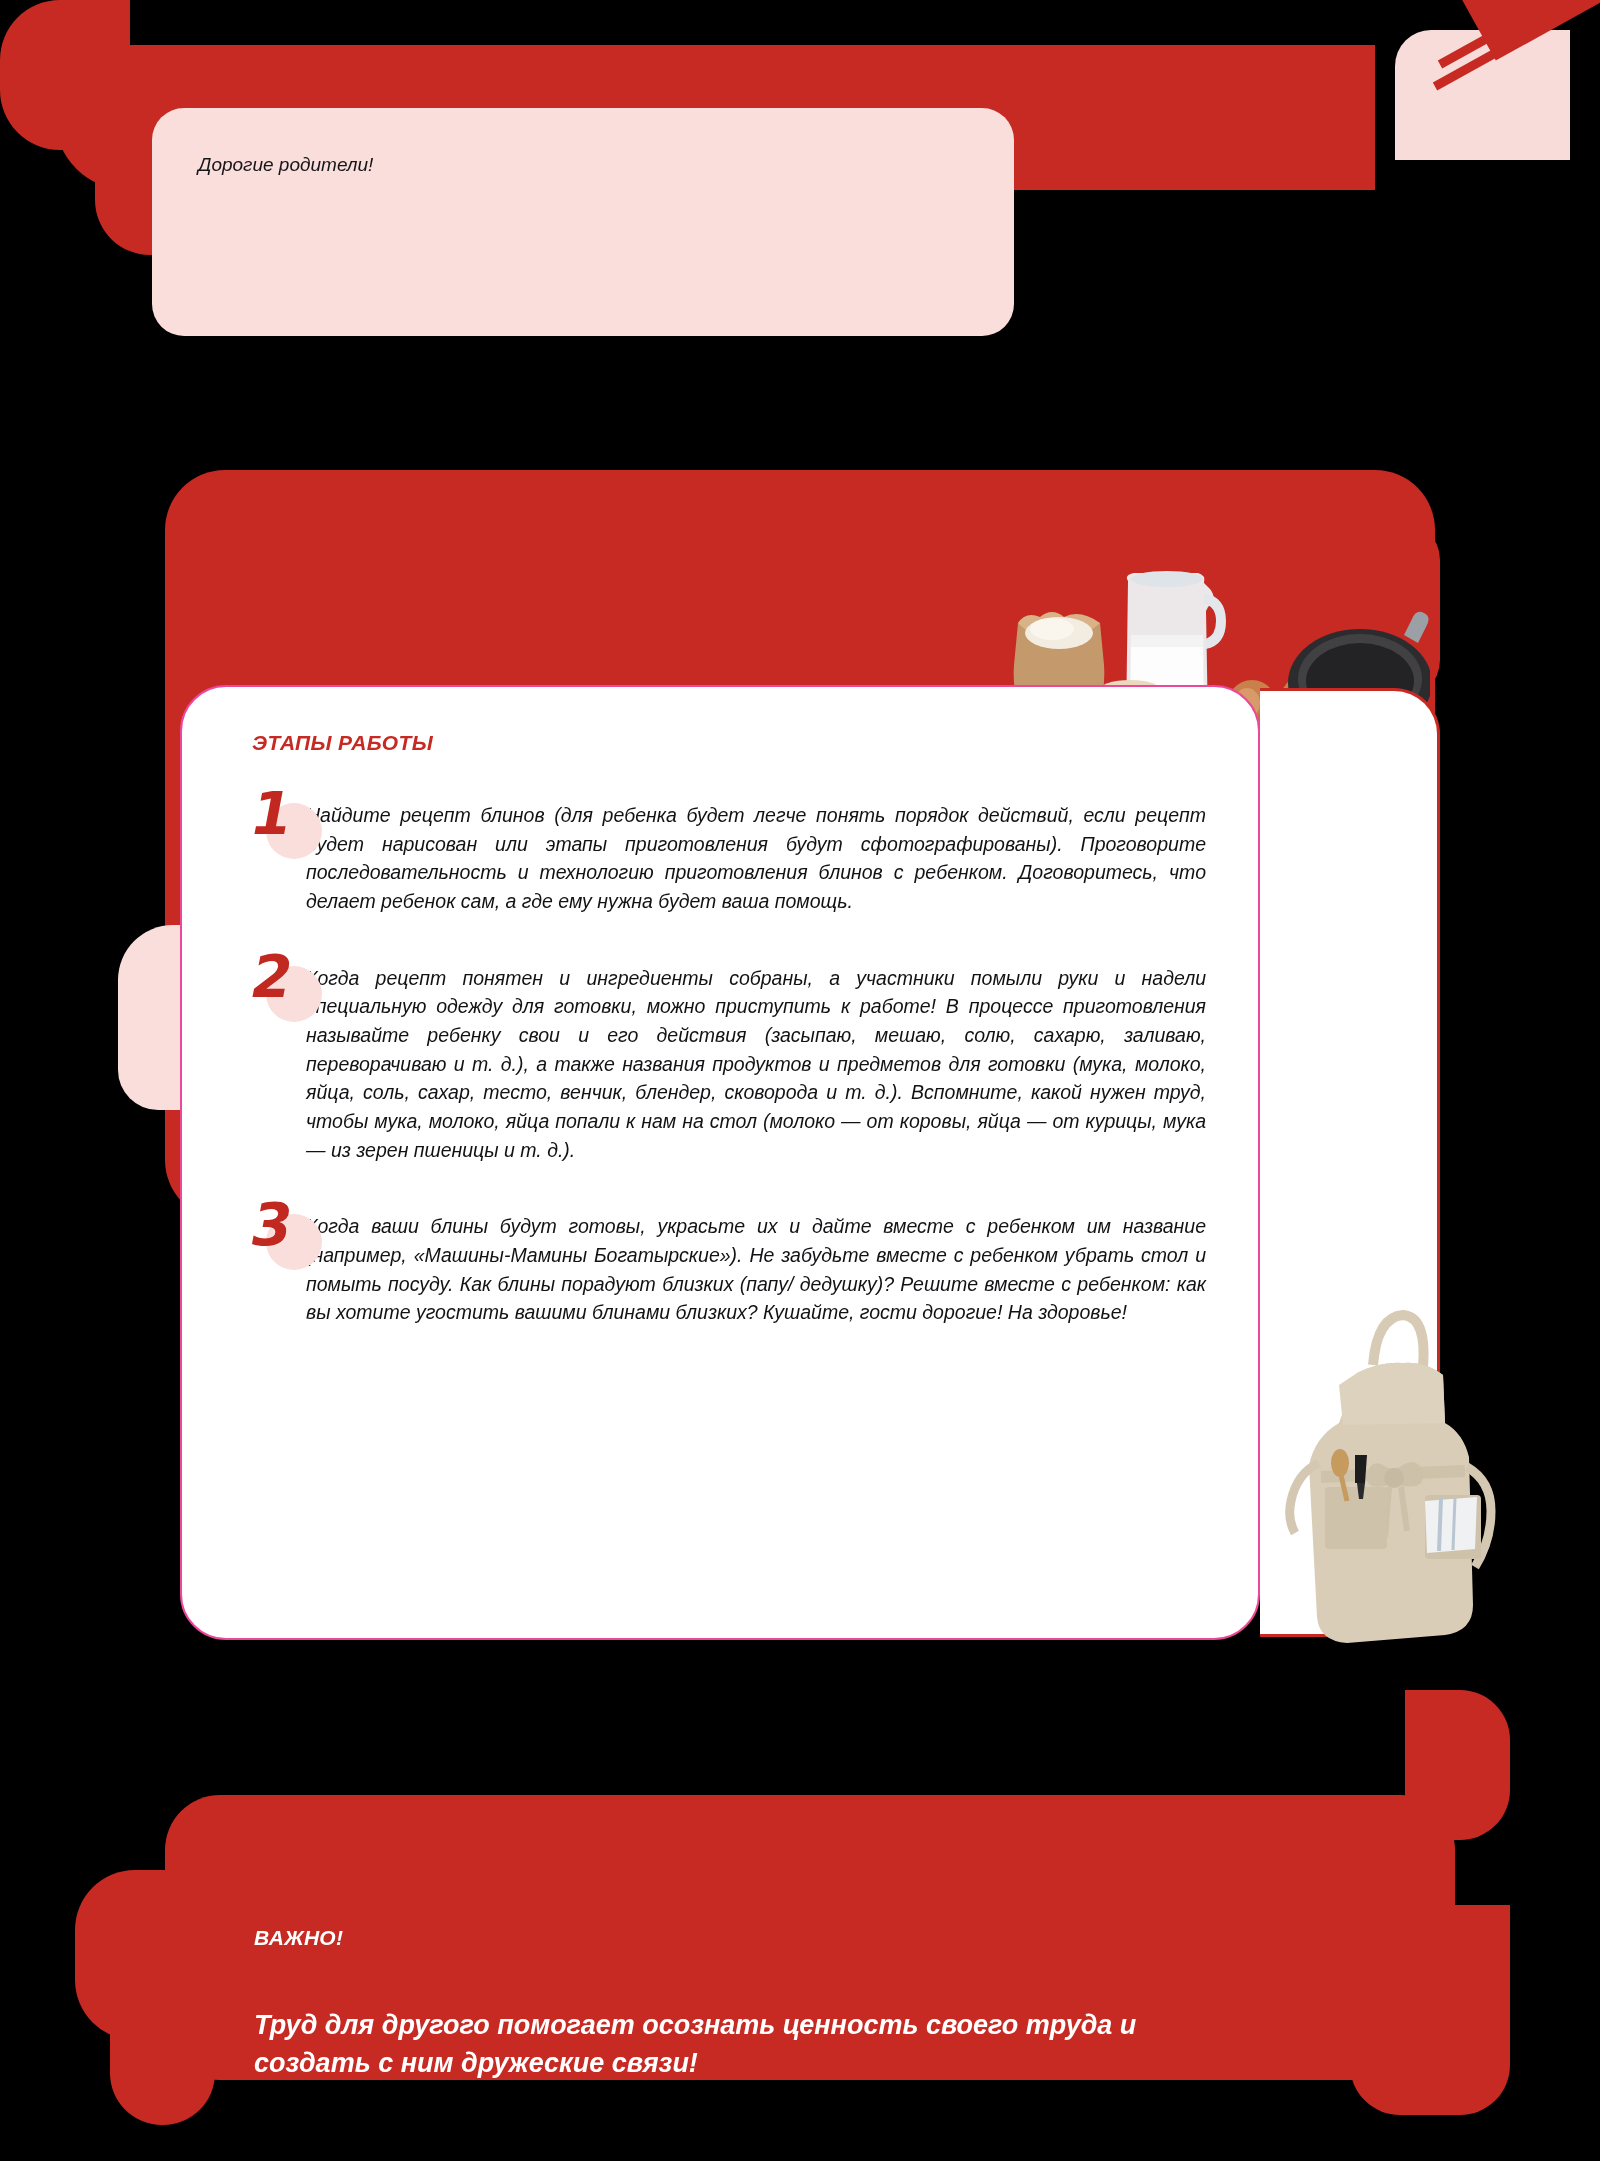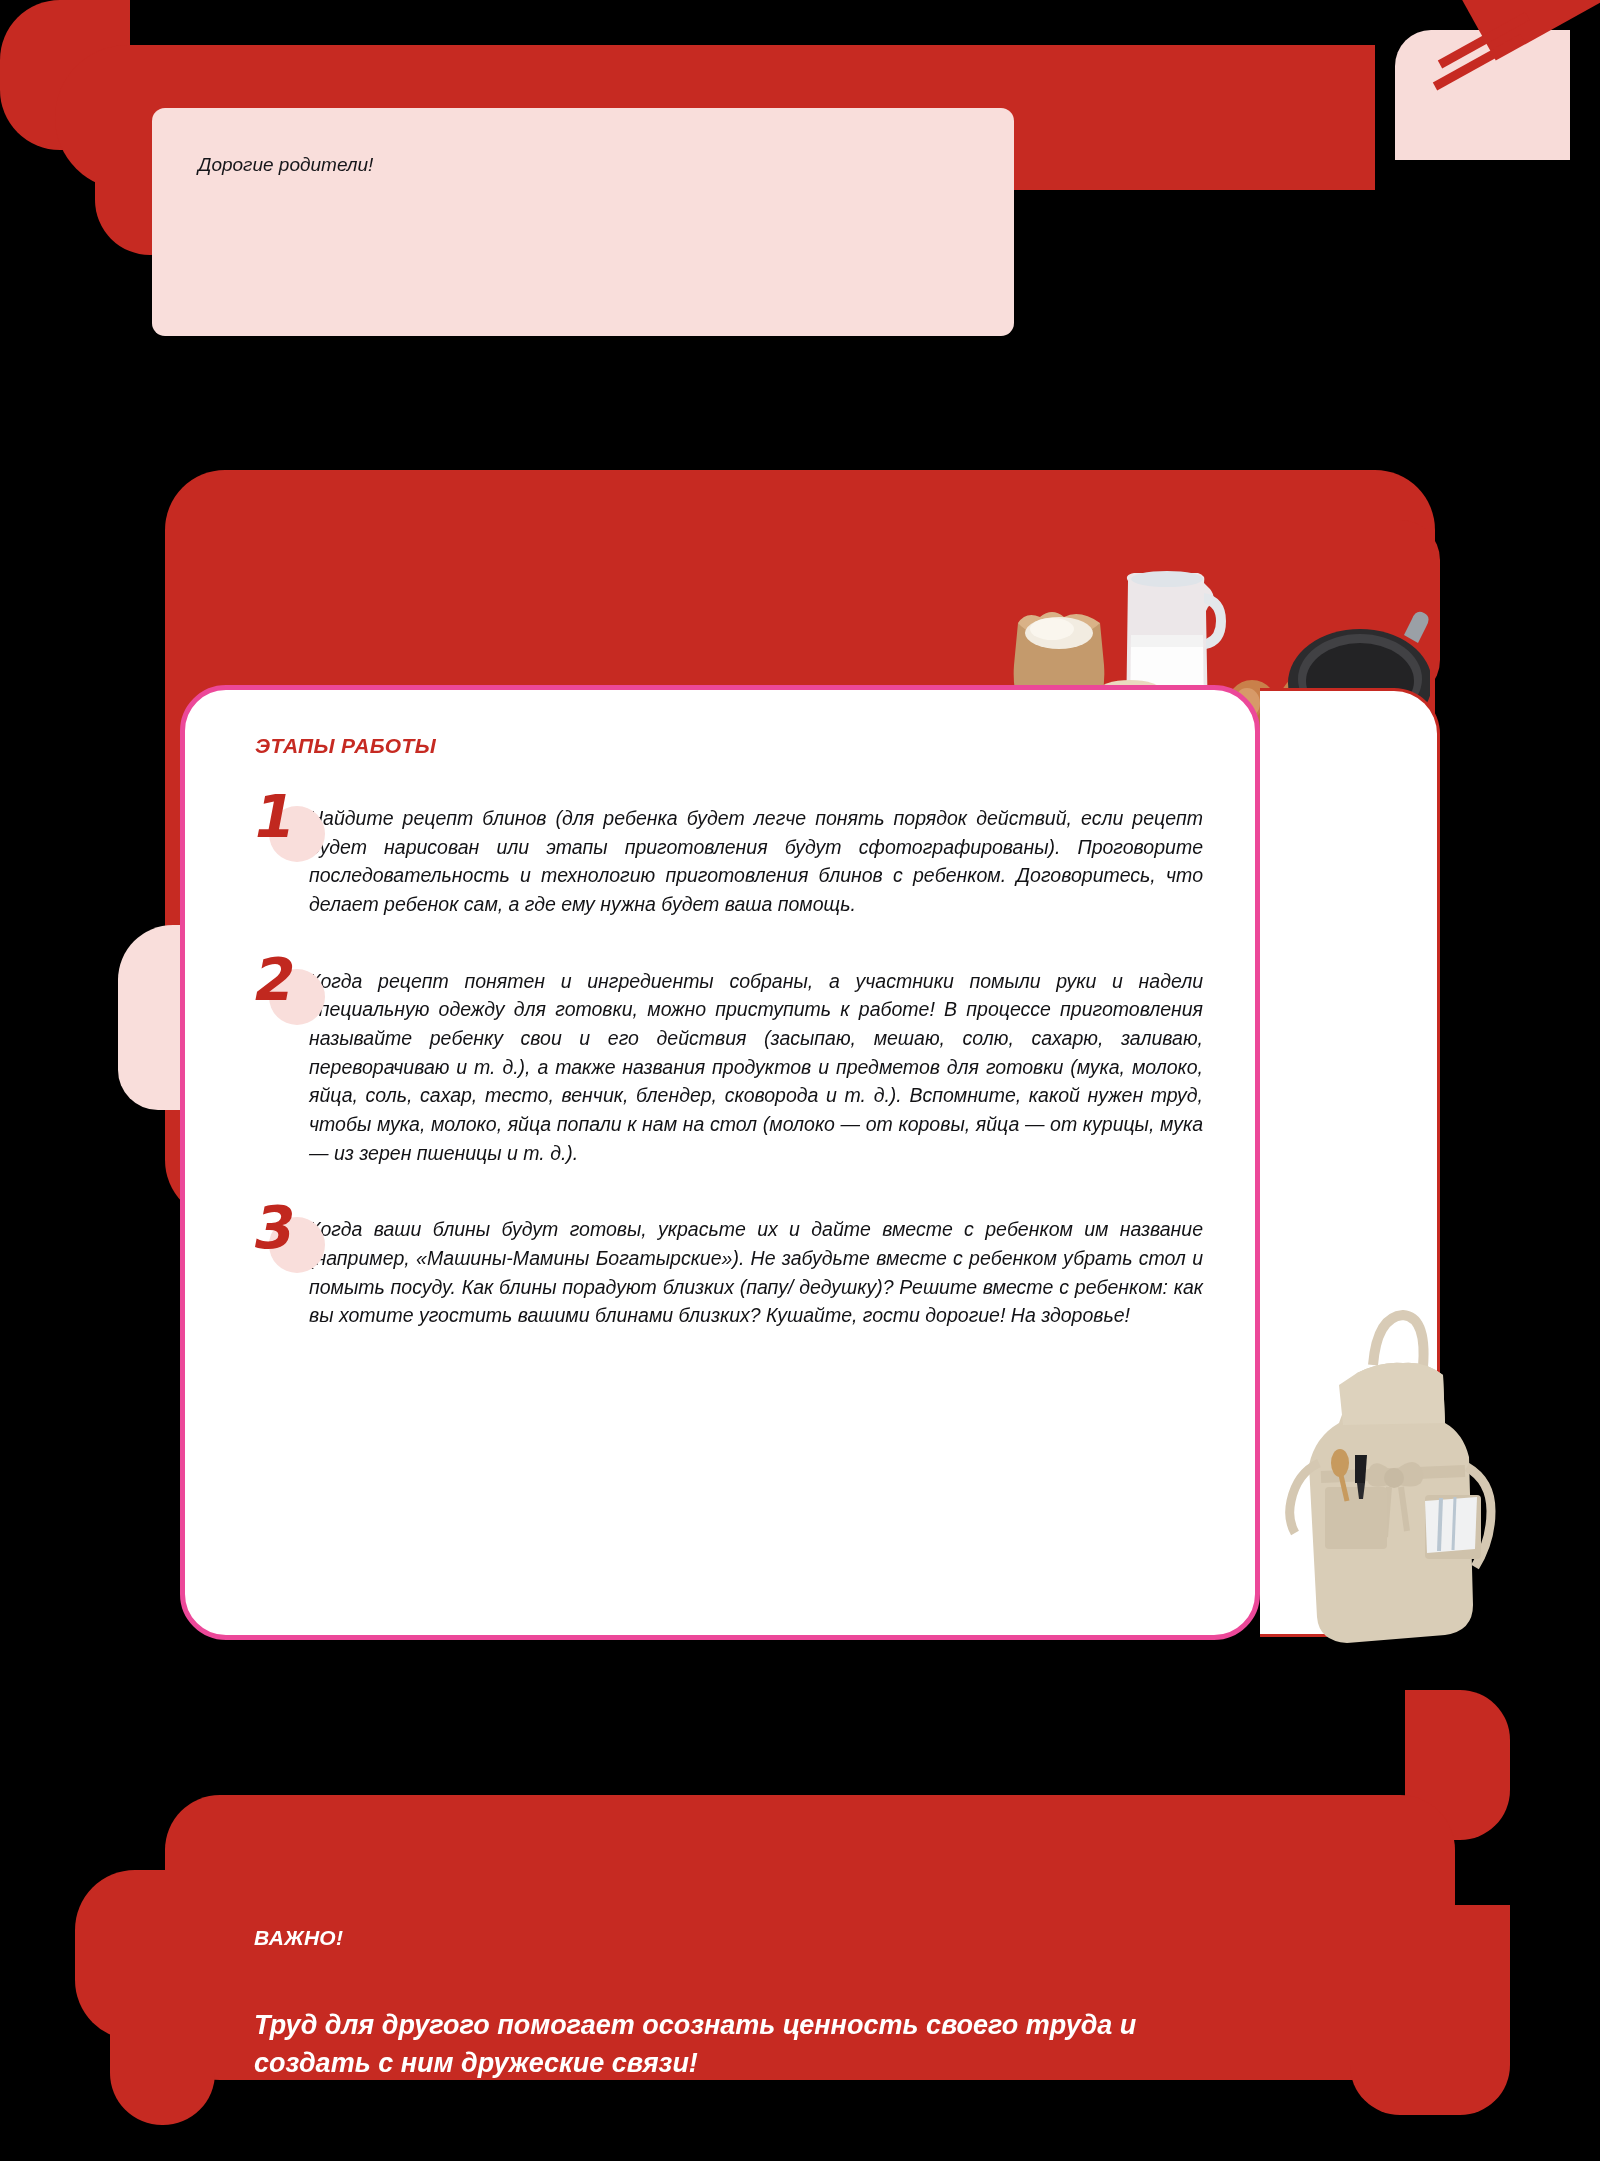--- a/index.html
+++ b/index.html
@@ -110,21 +110,21 @@
     background: #c62a22;
     border-radius: 0 0 50px 50px;
   }
 
   
   .intro-card {
     position: absolute;
     left: 152px; top: 108px;
     width: 862px; height: 228px;
     background: #f9dedb;
-    border-radius: 13px;
+    border-radius: 32px;
     padding: 44px 46px 34px 46px;
   }
   .intro-greeting {
     font-style: italic;
     font-size: 19px;
     color: #16161a;
     line-height: 1.35;
   }
   .intro-body {
     margin-top: 34px;
@@ -141,21 +141,21 @@
     left: 1000px; top: 515px;
     width: 430px; height: 250px;
   }
 
   
   .steps-card {
     position: absolute;
     left: 180px; top: 685px;
     width: 1080px; height: 955px;
     background: #ffffff;
-    border: 5px solid #ec4899;
+    border: 2px solid #ec4899;
     border-radius: 46px;
     padding: 44px 52px 20px 70px;
     overflow: visible;
   }
   .steps-card-bleed {
     position: absolute;
     left: 1260px; top: 688px;
     width: 180px; height: 949px;
     background: #ffffff;
     border-top: 3px solid #c62a22;

